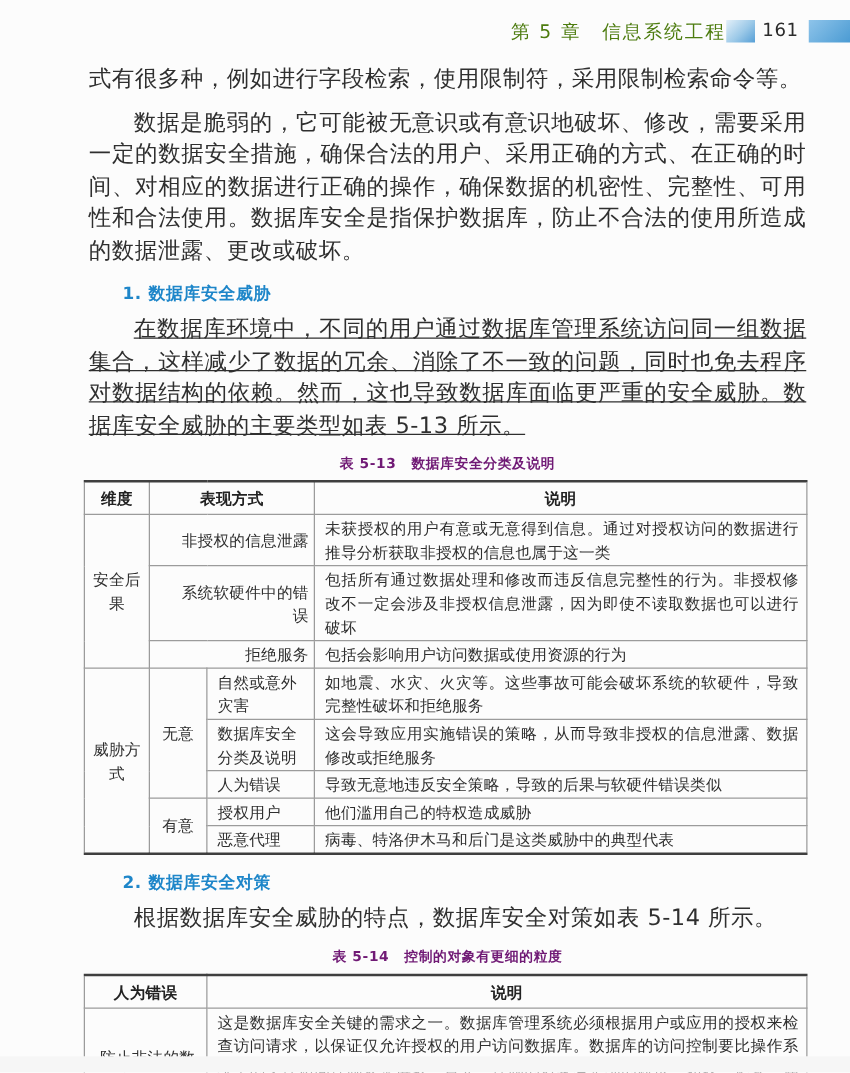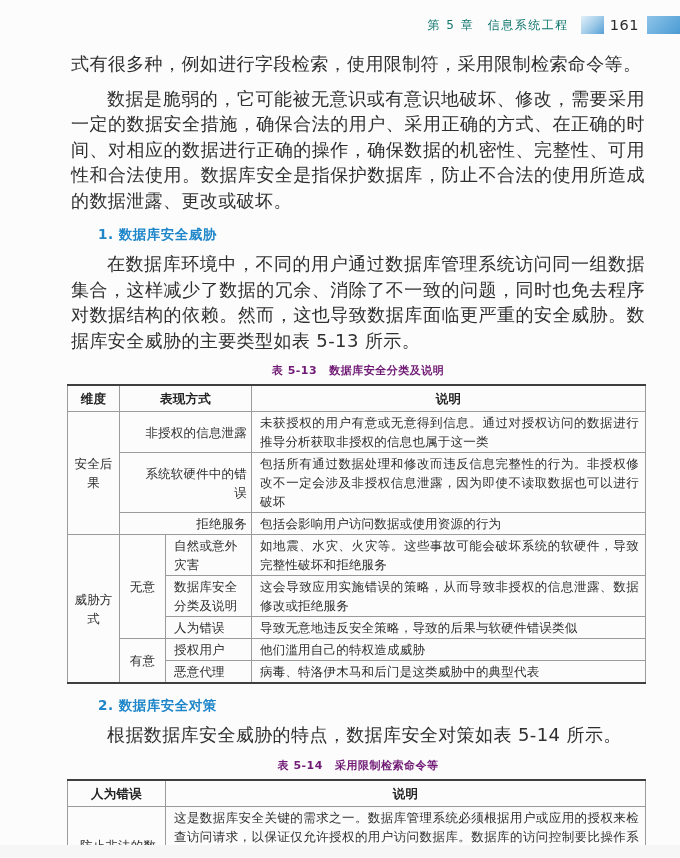--- a/index.html
+++ b/index.html
@@ -17,43 +17,42 @@
     overflow:hidden;
   }
   .page{position:relative;width:680px;height:858px;}
 
   
   .page-header{
     display:flex;align-items:center;justify-content:flex-end;
     padding-top:15px;height:20px;
   }
   .chapter{
-    color:#0f766e;font-size:12px;letter-spacing:1.5px;
-    margin-right:12px;
+    color:#4d7c0f;font-size:15px;letter-spacing:1.5px;
   }
   .grad-box{
     width:23px;height:18px;
     background:linear-gradient(135deg,#e3f0f9 0%,#9cc9e8 55%,#569fd6 100%);
     margin-right:6px;
   }
   .pagenum{font-size:14.5px;color:#2c2c2c;letter-spacing:.5px;margin-right:8px;}
   .edge-box{
     width:33px;height:18px;
     background:linear-gradient(135deg,#8ec4ea 0%,#4b9bd3 100%);
   }
 
   
   .content{padding:0 35px 0 71px;}
   .body-text{
     font-size:18px;line-height:25.5px;letter-spacing:.4px;
     text-align:justify;margin:0;text-indent:2em;
   }
   .no-indent{text-indent:0;margin-top:16px;}
   .p1{margin-top:9px;}
-  .p2{margin-top:2px;}
+  .p2{margin-top:2px;text-decoration:underline;}
   .p3{margin-top:5px;}
 
   h2.section-heading{
     margin:21px 0 13px 0;
     font-size:17px;font-weight:bold;color:var(--heading_blue);
     letter-spacing:.5px;
   }
   h2.section-heading .sec-num{margin-right:15px;}
   h3.subheading{
     margin:13px 0 7px 0;padding-left:2em;
@@ -173,21 +172,21 @@
           <td class="desc">病毒、特洛伊木马和后门是这类威胁中的典型代表</td>
         </tr>
       </tbody>
     </table>
 
     <h3 class="subheading">2. 数据库安全对策</h3>
 
     <p class="body-text p3">根据数据库安全威胁的特点，数据库安全对策如表 5-14 所示。</p>
 
     <div class="tcaption">
-      <span class="cap-num">表 5-14</span><span>采用限制检索命令等</span>
+      <span class="cap-num">表 5-14</span><span>控制的对象有更细的粒度</span>
     </div>
 
     <table class="dtable">
       <colgroup>
           <col style="width:98px">
           <col>
         </colgroup>
       <thead>
         <tr>
           <th>人为错误</th>

